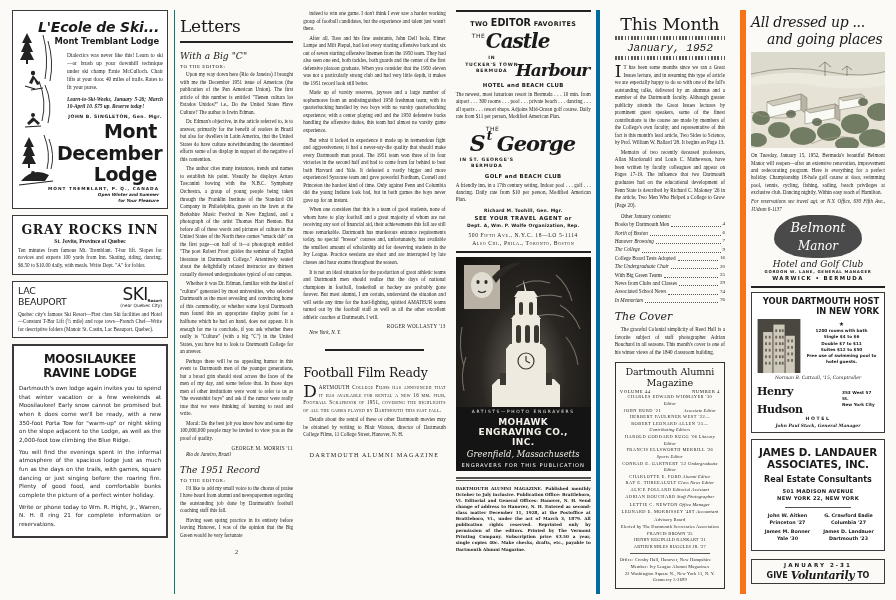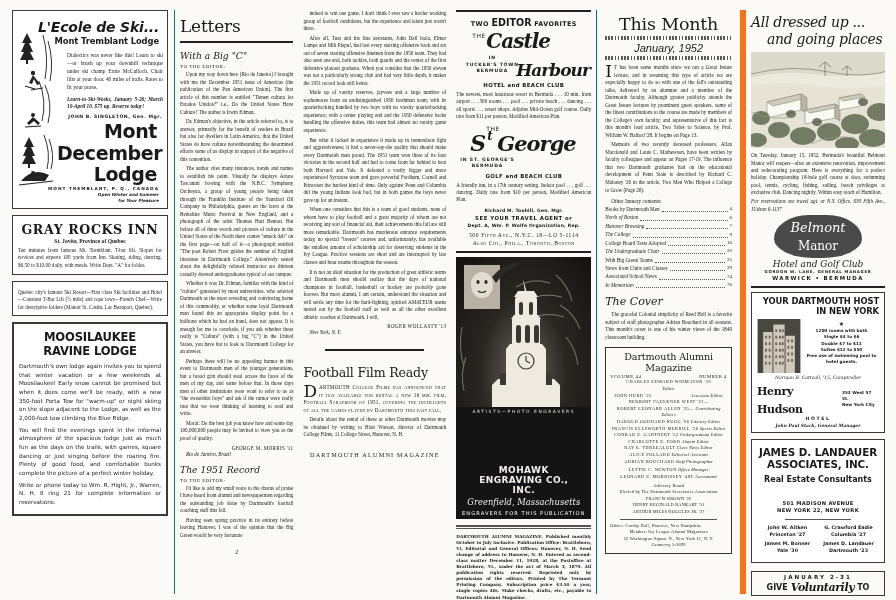--- a/index.html
+++ b/index.html
@@ -14,21 +14,21 @@
     background:#fbfaf7;
     display:flex;
     box-sizing:border-box;
     padding:10px 6px 6px 6px;
   }
   .col{box-sizing:border-box;position:relative;}
   .col-1{width:168px;padding:0 6px;}
   .col-2{width:130px;padding:0 5px;border-left:1px solid #0f766e;}
   .col-3{width:160px;padding:0 5px;}
   .col-4{width:145px;padding:0 5px;}
-  .col-5{width:150px;padding:0 8px;border-left:1px solid #0369a1;}
+  .col-5{width:150px;padding:0 15px;border-left:4px solid #0369a1;}
   .col-6{width:150px;padding:0 5px;border-left:6px solid #f97316;}
 
   
   .p{font-size:5.1px;line-height:1.48;text-align:justify;margin:0 0 2px 0;text-indent:6px;}
   .p.noind{text-indent:0;}
   .smallcaps{font-variant:small-caps;letter-spacing:.3px;}
   .italic{font-style:italic;}
   .rule-thick{border:0;border-top:2.4px solid #222;margin:5px 0 4px;}
   .rule-thin{border:0;border-top:.8px solid #555;margin:4px 0;}
 
@@ -82,32 +82,32 @@
   .ad-body{font-size:5.1px;line-height:1.45;text-align:justify;}
   .mgr-lines{font-family:"DejaVu Sans",sans-serif;font-size:4.5px;font-weight:700;text-align:center;line-height:1.6;letter-spacing:.2px;}
   .mgr-lines .big{font-size:5.4px;letter-spacing:.5px;}
   .also{font-size:5.6px;text-align:center;font-variant:small-caps;letter-spacing:.6px;margin-top:2px;}
 
   .engrav{background:#141414;color:#fff;margin-top:4px;}
   .eng-pic{height:150px;background:
      radial-gradient(ellipse at 50% 78%, #6d665c 0%, #2a2723 45%, #14120f 100%);
      position:relative;overflow:hidden;}
   .eng-label{font-family:"DejaVu Sans",sans-serif;font-size:4.4px;letter-spacing:1.6px;text-align:center;color:#e8e4dc;padding:2px 0;background:#141414;}
-  .eng-name{font-family:"DejaVu Sans",sans-serif;font-weight:700;font-size:9px;letter-spacing:.4px;text-align:center;color:#f2efe8;background:#141414;padding:1px 16px;margin-top:48px;}
+  .eng-name{font-family:"DejaVu Sans",sans-serif;font-weight:700;font-size:9px;letter-spacing:.4px;text-align:center;color:#f2efe8;background:#141414;padding:1px 16px;}
   .eng-city{font-family:"DejaVu Serif",serif;font-style:italic;font-size:8.4px;text-align:center;color:#f2efe8;background:#141414;padding:1px 0;}
   .eng-bar{font-family:"DejaVu Sans",sans-serif;font-size:5.2px;letter-spacing:1px;text-align:center;color:#fff;background:#141414;padding:2px 0 3px;}
 
   .fineprint{font-family:"DejaVu Serif",serif;font-size:4.2px;line-height:1.45;text-align:justify;font-weight:700;margin-top:5px;}
 
   
   .this-month{font-family:"DejaVu Serif",serif;font-size:17.5px;text-align:center;margin:4px 0 2px;letter-spacing:-.2px;}
   .wavy{height:4px;background:
     repeating-linear-gradient(90deg,#333 0 1.6px,transparent 1.6px 3.2px);
     opacity:.8;margin:2px 0;}
-  .month-date{font-family:Liberation Sans, sans-serif;font-style:italic;font-size:11px;text-align:center;margin:2px 0;}
+  .month-date{font-family:Liberation Mono, monospace;font-style:italic;font-size:11px;text-align:center;margin:2px 0;}
   .contents-title{font-size:5.3px;margin:4px 0 1px 6px;}
   .toc{list-style:none;margin:0;padding:0;}
   .toc li{display:flex;align-items:flex-end;font-size:5.2px;line-height:1.62;}
   .toc .t{white-space:nowrap;}
   .toc .dots{flex:1;border-bottom:1px dotted #555;margin:0 2px 1.2px;height:.6em;}
   .toc .pg{white-space:nowrap;font-size:5px;}
   .cover-h{font-family:"DejaVu Serif",serif;font-style:italic;font-size:11px;margin:6px 0 3px;}
   .mast{border:1px solid #333;padding:3px 4px 4px;margin-top:6px;}
   .mast-title{font-family:"DejaVu Serif",serif;font-size:9.6px;text-align:center;letter-spacing:-.1px;margin-bottom:1px;}
   .mast-volrow{display:flex;justify-content:space-between;font-size:4.8px;font-variant:small-caps;letter-spacing:.5px;}
@@ -118,36 +118,36 @@
 
   
   .dressed{font-family:"DejaVu Serif",serif;font-style:italic;font-size:14px;line-height:1.22;margin:4px 0 2px;letter-spacing:-.3px;}
   .dressed .l2{display:block;margin-left:16px;}
   .belmont-pic{height:96px;margin:4px 0 4px;
     background:linear-gradient(180deg,#efefe9 0%,#dedcd3 40%,#cfccc1 100%);
     position:relative;overflow:hidden;border:0;}
   .belmont-logo{text-align:center;margin-top:2px;}
   .belmont-badge{display:inline-block;background:#4a4a4a;color:#fff;padding:3px 16px 4px;border-radius:40% 40% 45% 45%/55% 55% 45% 45%;}
   .belmont-badge .b1{font-family:"DejaVu Serif",serif;font-style:italic;font-size:13px;line-height:1;}
-  .belmont-badge .b2{font-family:"DejaVu Serif",serif;font-size:12px;line-height:1.05;}
+  .belmont-badge .b2{font-family:"DejaVu Serif",serif;font-style:italic;font-size:12px;line-height:1.05;}
   .belmont-hg{font-family:"DejaVu Serif",serif;font-style:italic;font-size:9px;text-align:center;margin-top:1px;}
   .belmont-mgr{font-family:"DejaVu Sans",sans-serif;font-size:3.9px;font-weight:700;letter-spacing:.7px;text-align:center;}
   .belmont-loc{font-family:"DejaVu Sans",sans-serif;font-size:5.4px;font-weight:700;letter-spacing:1.4px;text-align:center;margin-top:1px;}
 
   .hudson-h{font-family:"DejaVu Sans",sans-serif;font-size:8.4px;font-weight:700;text-align:right;line-height:1.18;letter-spacing:-.1px;}
   .hudson-star{text-align:center;font-size:6px;margin:1px 0;}
   .hudson-rates{font-family:"DejaVu Sans",sans-serif;font-size:4.2px;font-weight:700;text-align:center;line-height:1.5;}
   .hudson-comp{font-family:"DejaVu Serif",serif;font-style:italic;font-size:4.6px;text-align:center;margin:2px 0 1px;}
   .hudson-name{font-family:"DejaVu Serif",serif;font-weight:700;font-size:11px;letter-spacing:-.3px;}
   .hudson-hotel{font-family:"DejaVu Sans",sans-serif;font-size:4.6px;font-weight:700;letter-spacing:1.6px;}
   .hudson-addr{font-family:"DejaVu Sans",sans-serif;font-size:4.2px;font-weight:700;line-height:1.35;}
   .hudson-gm{font-family:"DejaVu Serif",serif;font-style:italic;font-weight:700;font-size:4.4px;text-align:center;margin-top:2px;}
 
   .landauer-h{font-family:"DejaVu Sans",sans-serif;font-weight:700;font-size:10.4px;text-align:center;line-height:1.2;letter-spacing:-.1px;}
-  .landauer-s{font-family:"DejaVu Sans",sans-serif;font-weight:700;font-size:8px;text-align:center;margin:4px 0 16px;}
+  .landauer-s{font-family:"DejaVu Sans",sans-serif;font-weight:700;font-size:8px;text-align:center;margin:4px 0 4px;}
   .landauer-a{font-family:"DejaVu Sans",sans-serif;font-weight:700;font-size:5.2px;text-align:center;line-height:1.45;letter-spacing:.3px;}
   .landauer-grid{display:flex;justify-content:space-between;font-family:"DejaVu Sans",sans-serif;font-size:4.8px;font-weight:700;line-height:1.55;margin-top:3px;}
   .landauer-grid div{flex:1;text-align:center;}
 
   .mod-top{font-family:"DejaVu Sans",sans-serif;font-size:5.6px;font-weight:700;letter-spacing:2px;text-align:center;}
   .mod-give{display:flex;align-items:center;justify-content:center;gap:3px;font-family:"DejaVu Sans",sans-serif;font-weight:700;font-size:8px;margin:1px 0;}
   .mod-vol{font-family:"DejaVu Serif",serif;font-style:italic;font-size:11px;letter-spacing:-.4px;}
   .mod-bar{background:#1a1a1a;color:#fff;font-family:"DejaVu Sans",sans-serif;font-weight:700;font-size:11.5px;letter-spacing:.4px;text-align:center;padding:1px 0 2px;}
   svg{display:block;}
 </style>
@@ -203,20 +203,33 @@
       <div class="tremb-foot2">for Your Pleasure</div>
     </div>
 
     <div class="ad">
       <div class="gray-rocks">GRAY ROCKS INN</div>
       <div class="gray-sub">St. Jovite, Province of Quebec</div>
       <div class="gray-body">Ten minutes from famous Mt. Tremblant. T-bar lift. Slopes for novices and experts 100 yards from Inn. Skating, riding, dancing. $6.50 to $10.00 daily, with meals. Write Dept. "A" for folder.</div>
     </div>
 
     <div class="ad">
+      <div class="lac-row">
+        <div>
+          <div class="lac-name">LAC</div>
+          <div class="lac-name">BEAUPORT</div>
+        </div>
+        <div style="text-align:right;">
+          <div style="display:flex;align-items:flex-end;justify-content:flex-end;">
+            <span class="ski-word">SKI</span>
+            <span class="ski-resort">Resort</span>
+          </div>
+          <div class="ski-near">(near Quebec City)</div>
+        </div>
+      </div>
       <div class="lac-body">Quebec city's famous Ski Resort—First class Ski facilities and Hotel—Constant T-Bar Lift (½ mile) and rope tows—French Chef—Write for descriptive folders (Manoir St. Castin, Lac Beauport, Quebec).</div>
     </div>
 
     <div class="ad" style="border-width:2px;">
       <div class="moosi">MOOSILAUKEE</div>
       <div class="moosi" style="margin-top:-3px;">RAVINE LODGE</div>
       <div class="moosi-body">Dartmouth's own lodge again invites you to spend that winter vacation or a few weekends at Moosilaukee! Early snow cannot be promised but when it does come we'll be ready, with a new 350-foot Porta Tow for "warm-up" or night skiing on the slope adjacent to the Lodge, as well as the 2,000-foot tow climbing the Blue Ridge.</div>
       <div class="moosi-body">You will find the evenings spent in the informal atmosphere of the spacious lodge just as much fun as the days on the trails, with games, square dancing or just singing before the roaring fire. Plenty of good food, and comfortable bunks complete the picture of a perfect winter holiday.</div>
       <div class="moosi-body">Write or phone today to Wm. R. Hight, Jr., Warren, N. H. 8 ring 21 for complete information or reservations.</div>
     </div>

